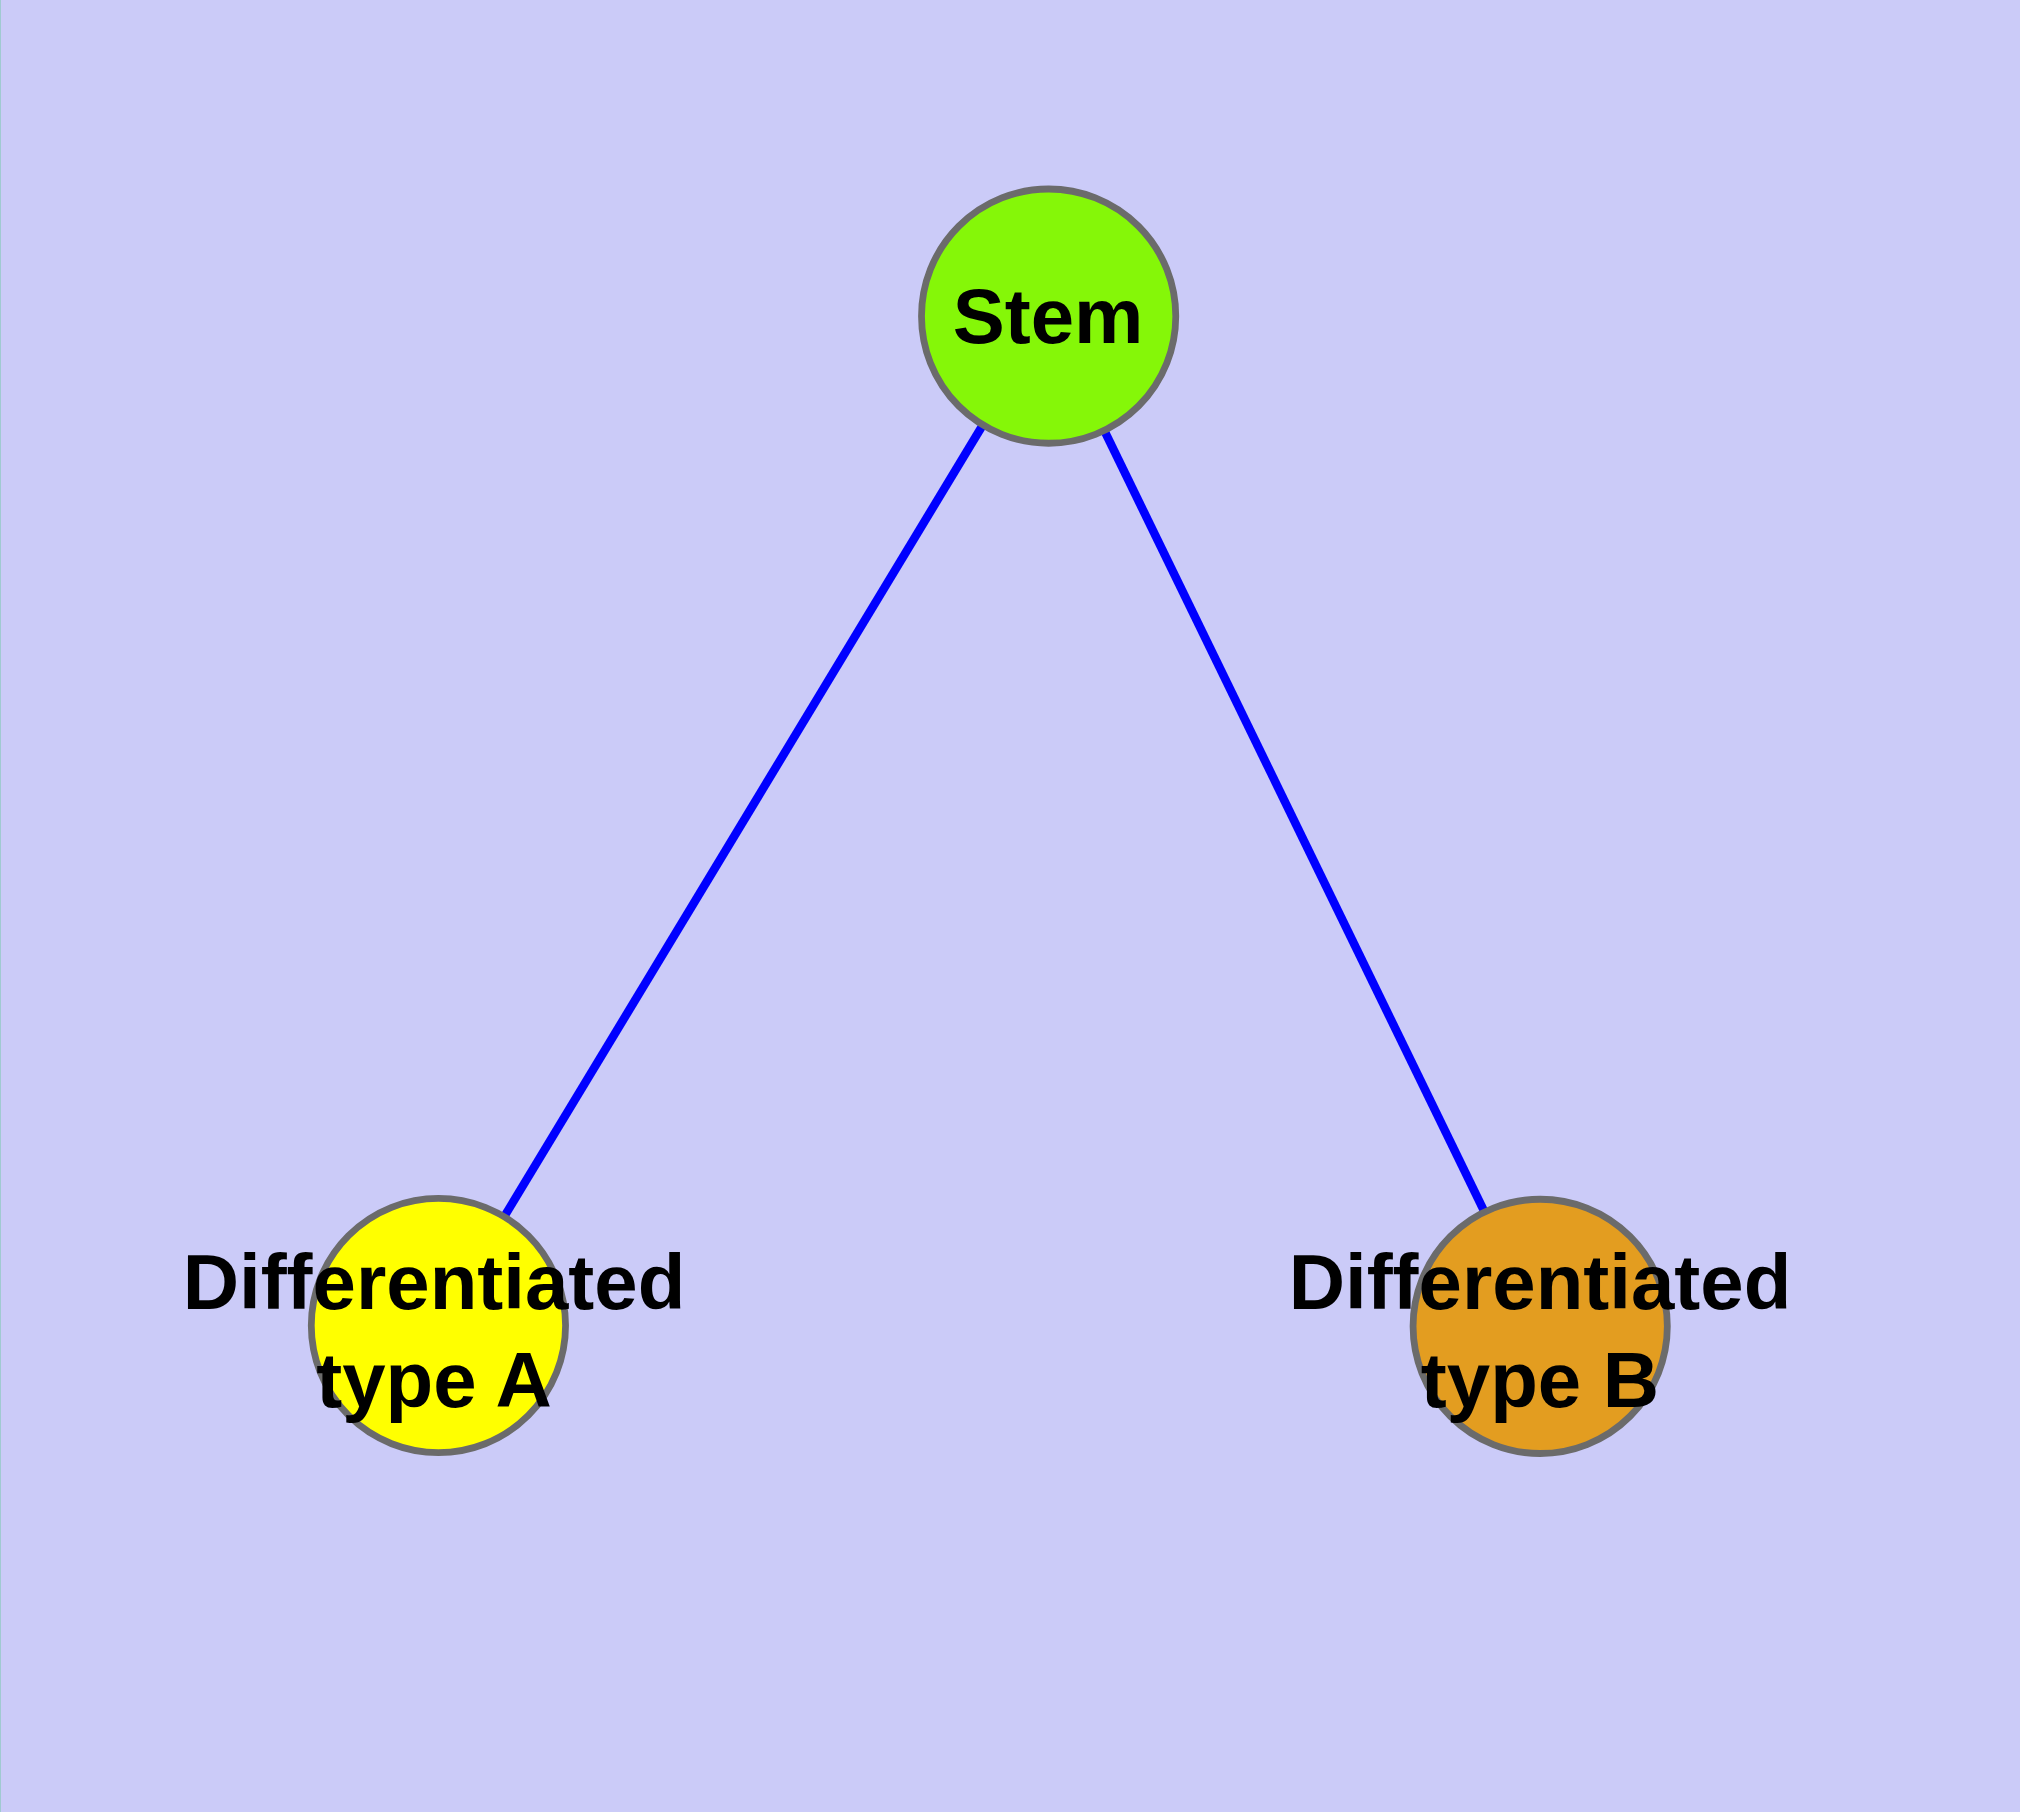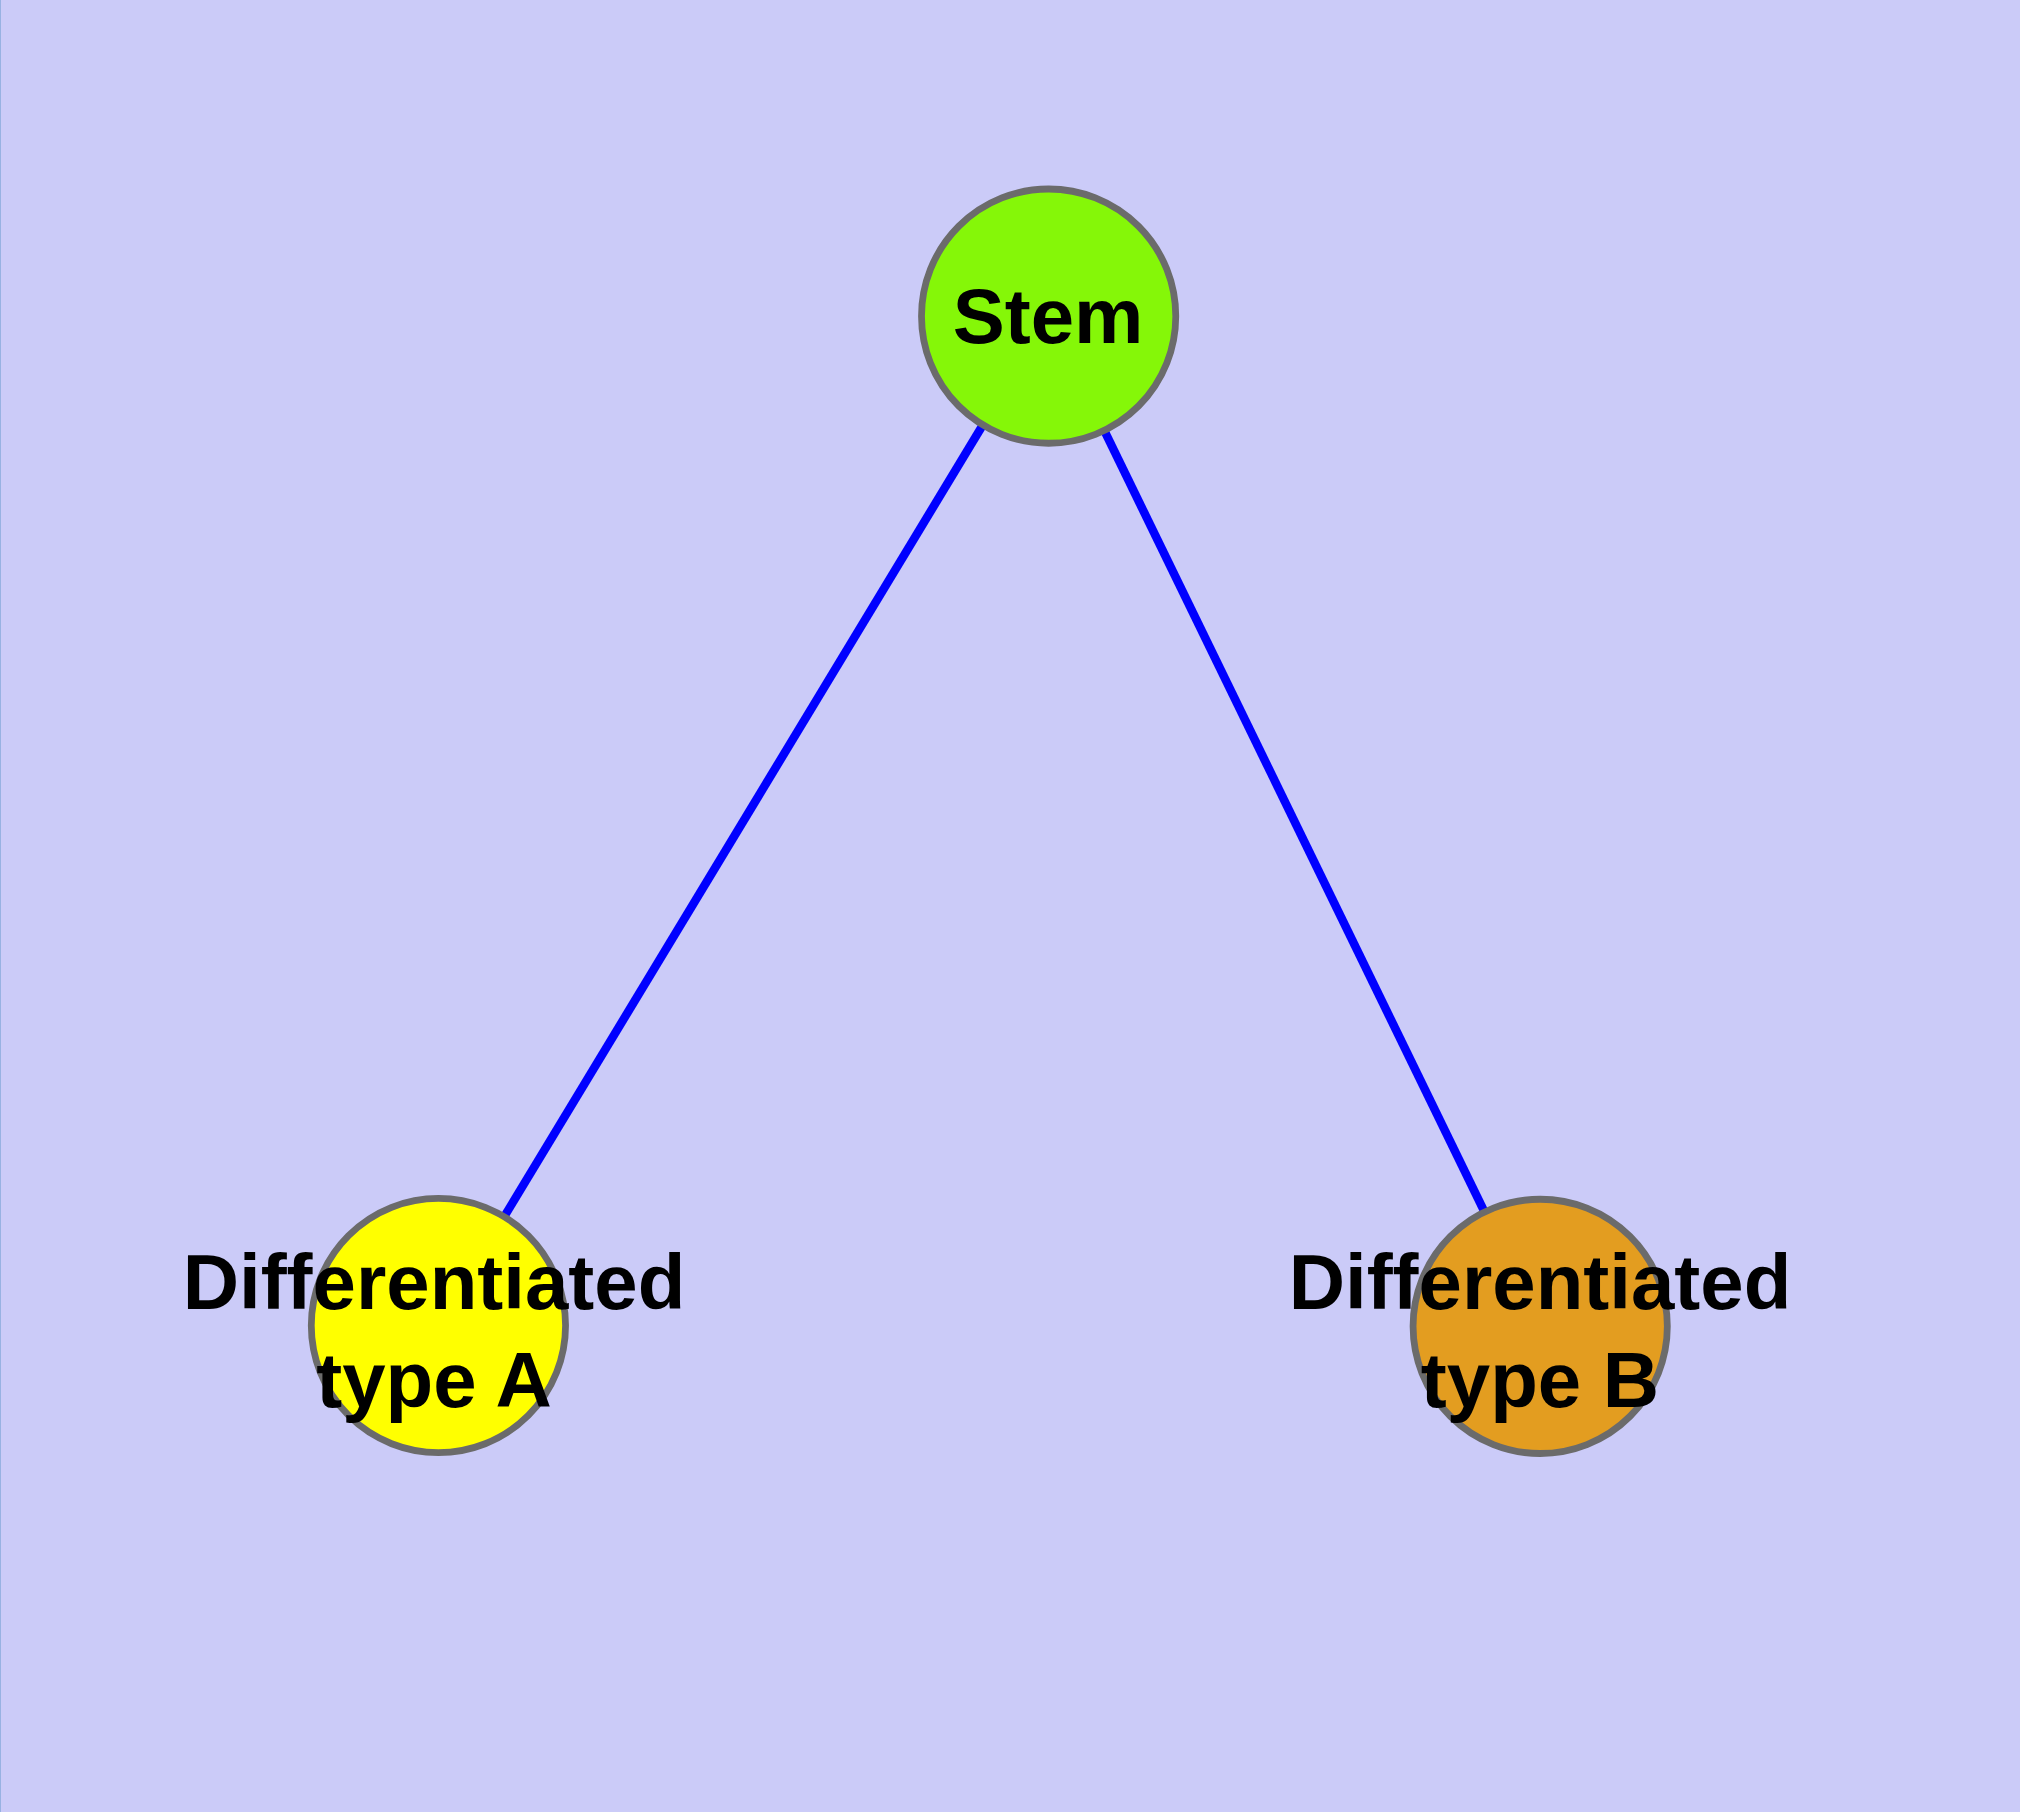--- a/index.html
+++ b/index.html
@@ -26,21 +26,21 @@
     font-weight: bold;
     font-size: 78px;
     line-height: 98px;
     letter-spacing: 0px;
     user-select: none;
   }
 </style>
 </head>
 <body>
 
-<div id="canvas" style="background: #0369a1;">
+<div id="canvas" style="background: #22c55e;">
 
   <svg id="graph-svg" width="2021" height="1812" viewBox="0 0 2384 2138">
 
     <rect x="0" y="0" width="2384" height="2138" fill="#CBCBF8"></rect>
 
     <line x1="1237" y1="373" x2="517" y2="1564" stroke-width="10" stroke="#0000FF"></line>
     <line x1="1237" y1="373" x2="1817" y2="1565" stroke-width="10" stroke="#0000FF"></line>
 
     <g>
       <circle cx="1237" cy="373" r="150" stroke-width="8" stroke="#6B6B6B" fill="#85F708"></circle>

